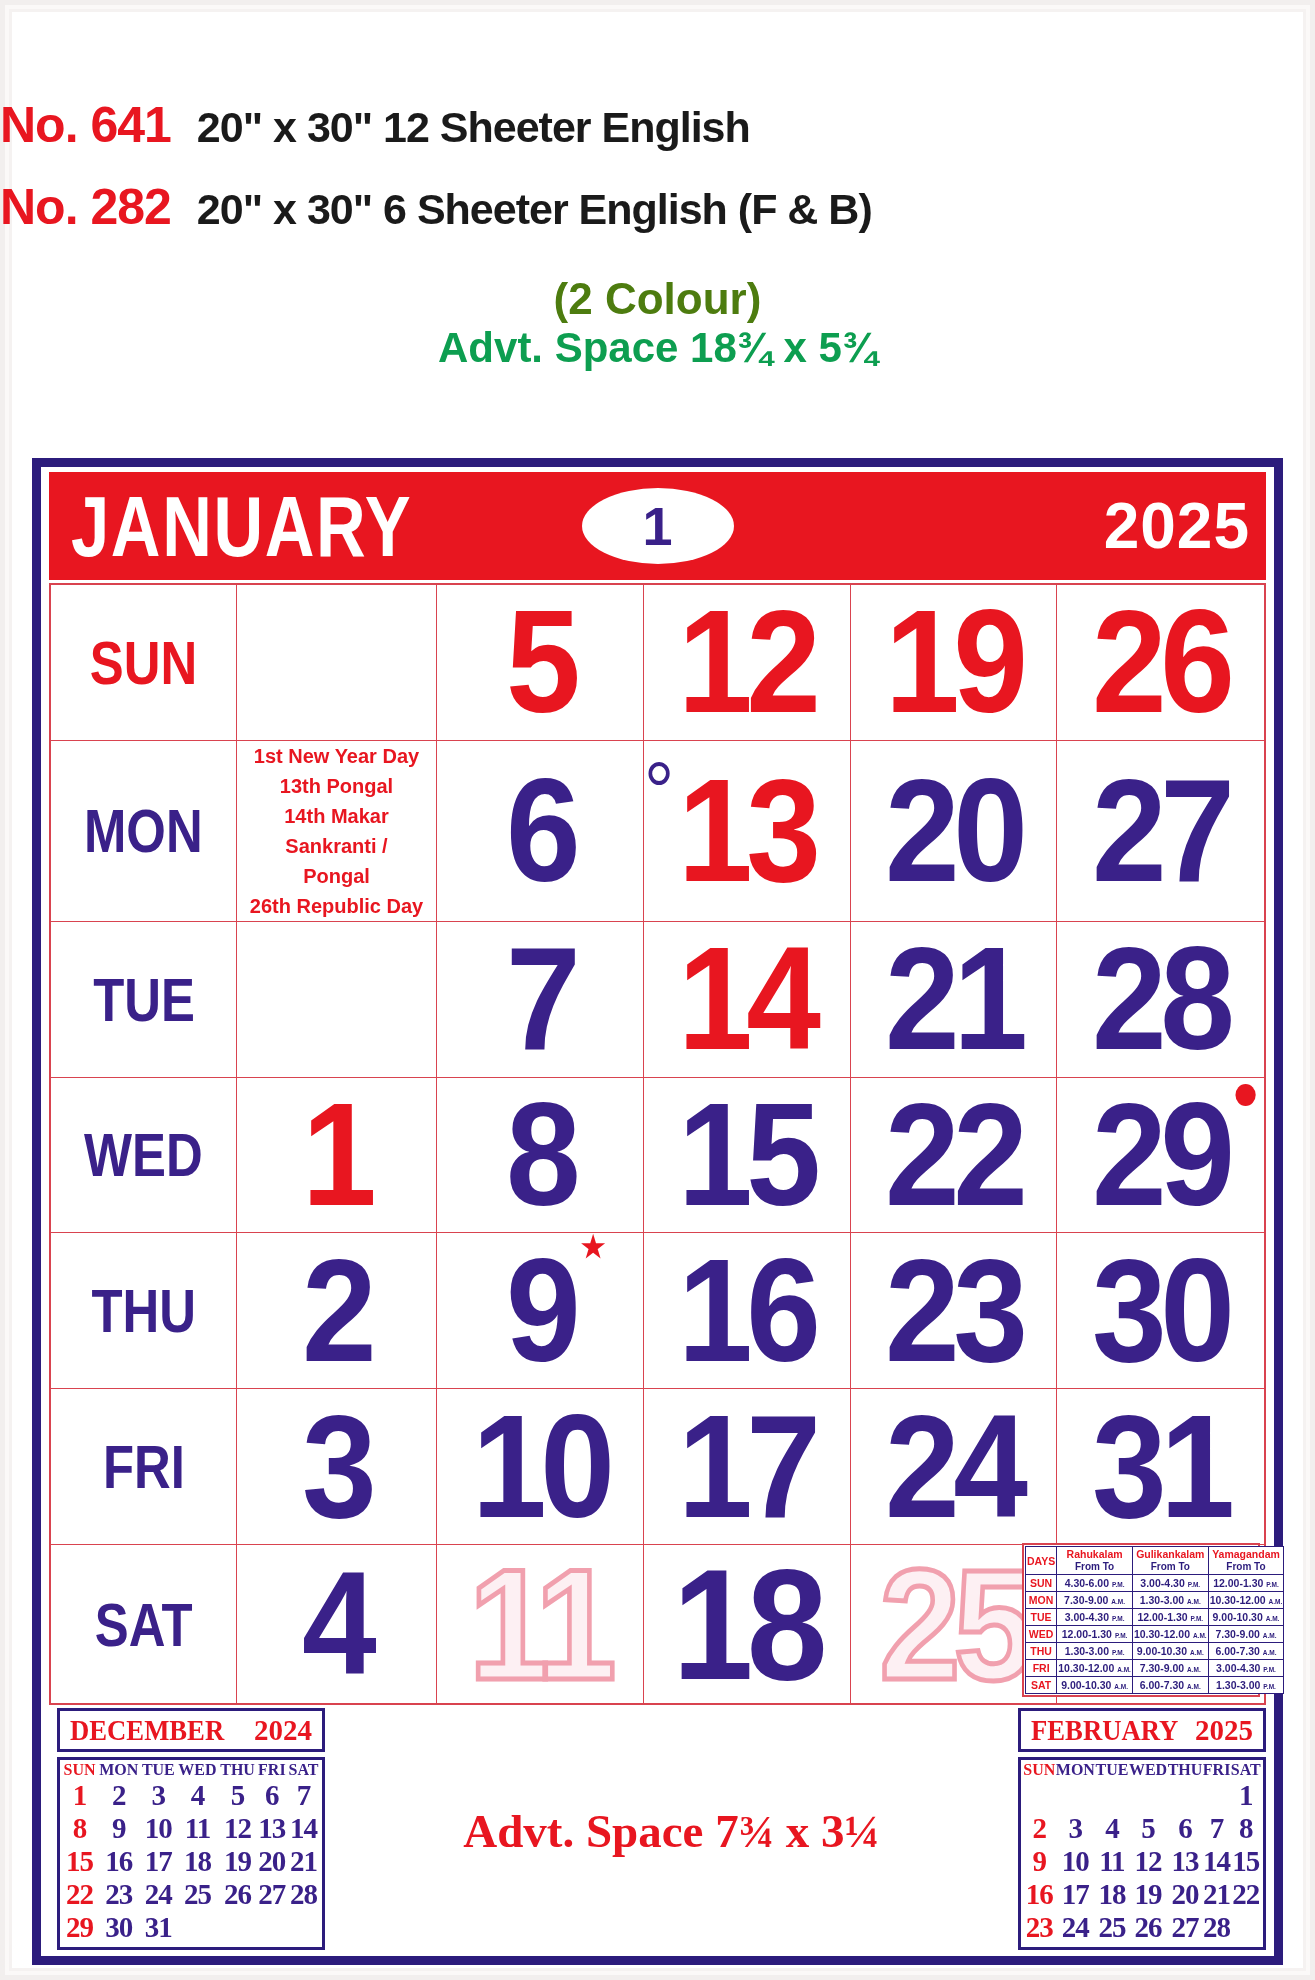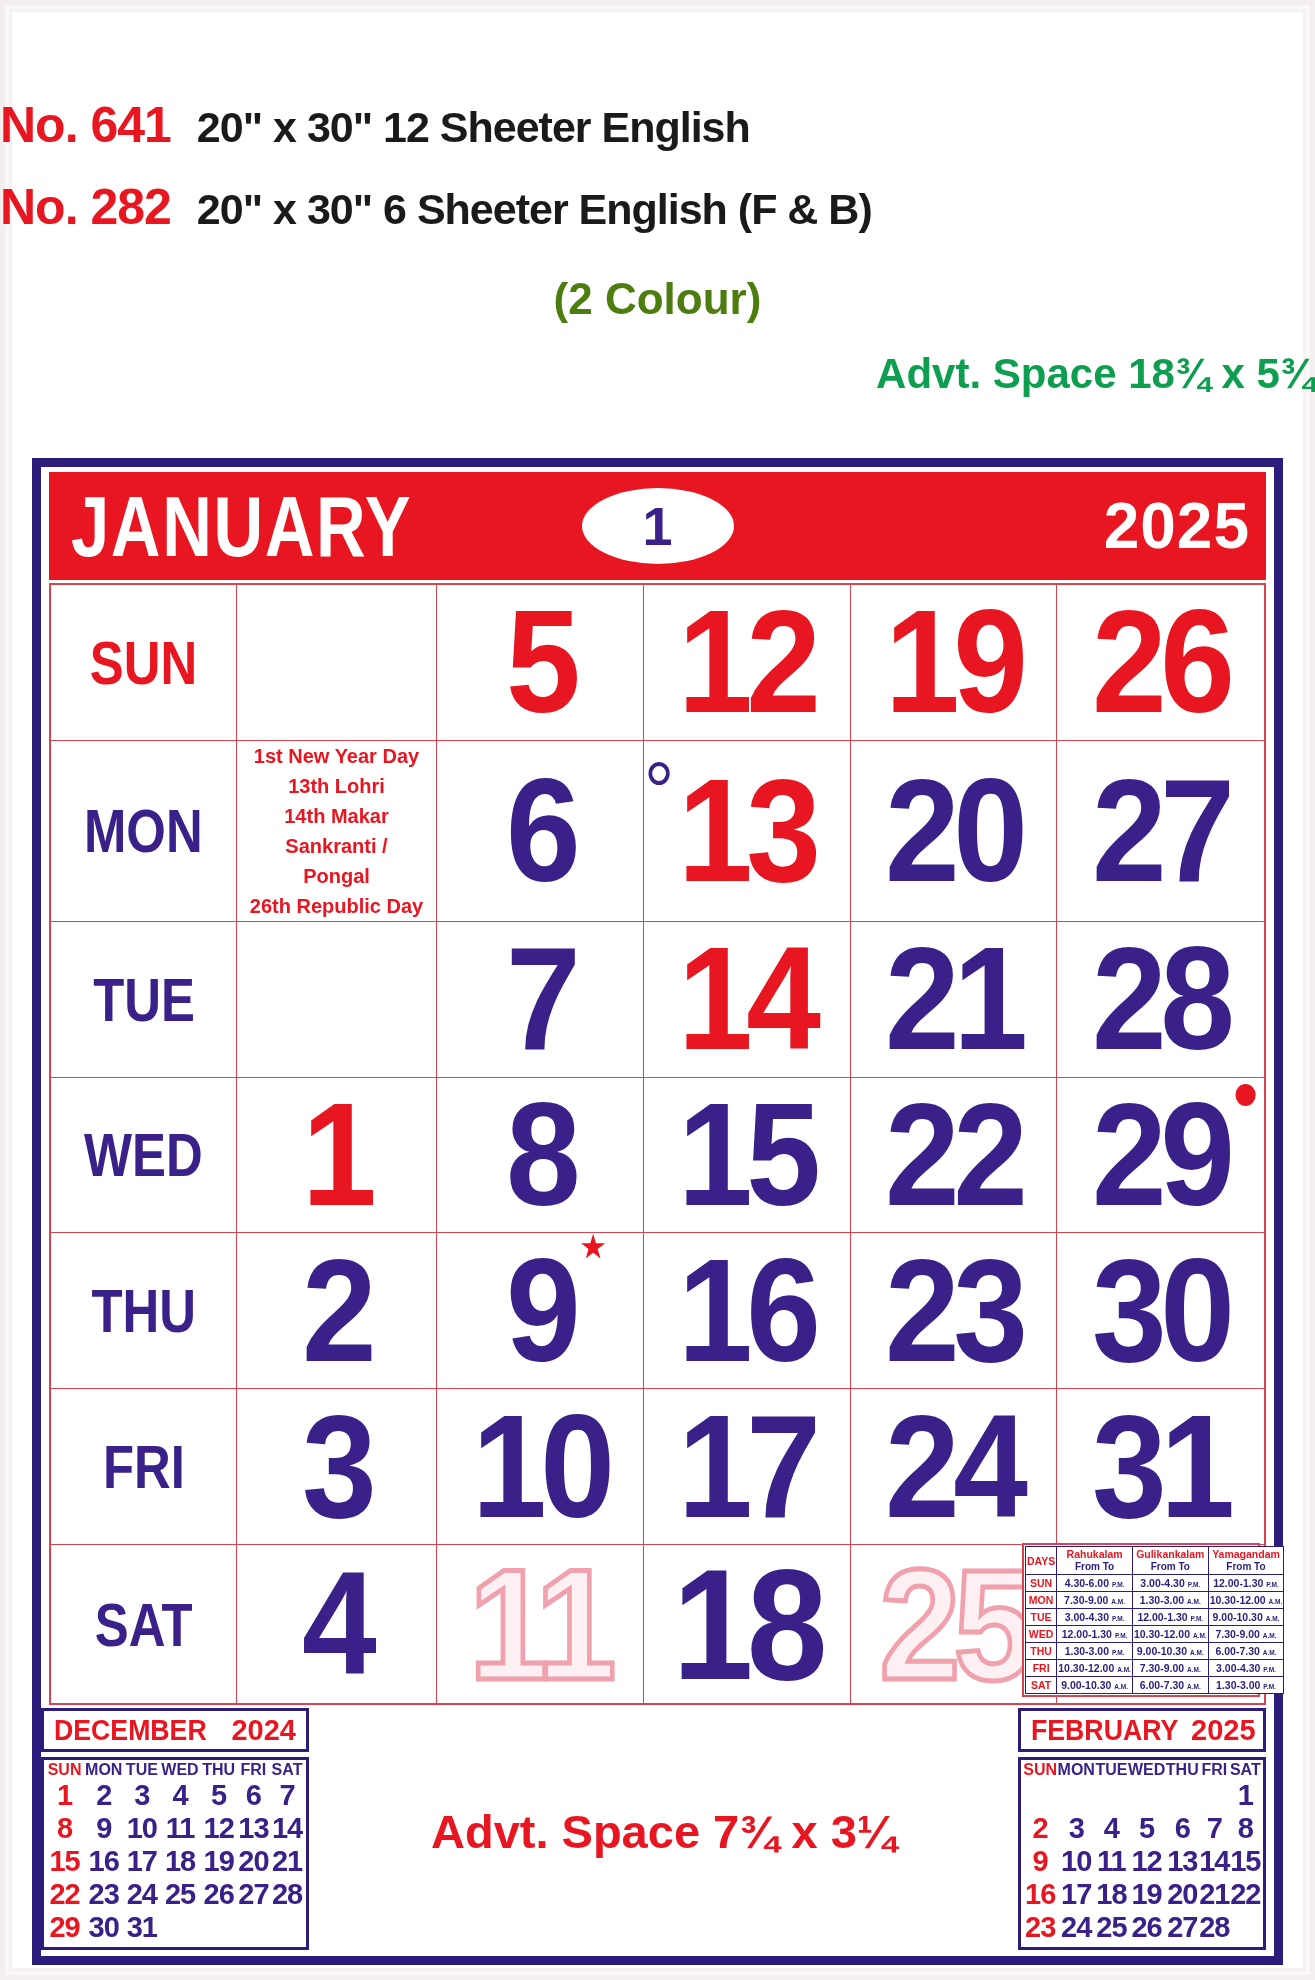--- a/index.html
+++ b/index.html
@@ -17,21 +17,21 @@
     position:relative;width:1315px;height:1980px;background:#fff;overflow:hidden;
     box-shadow:inset 0 0 0 5px #f2efee, inset 0 0 0 9px #fbf9f8, inset 0 0 0 12px #f5f2f1;
   }
   
   .prod-header{position:absolute;top:96px;left:0;right:0;text-align:center;}
   .prod-line{display:flex;justify-content:flex-start;align-items:baseline;gap:26px;}
   .prod-line.second{margin-top:24px;}
   .prod-no{color:var(--red);font-weight:bold;font-size:50px;letter-spacing:-1px;}
   .prod-desc{color:#1a1a1a;font-weight:bold;font-size:43px;letter-spacing:-1px;}
   .colour-note{margin-top:38px;color:#4d7c0f;font-weight:bold;font-size:44px;}
-  .advt-note{margin-top:26px;color:var(--green);font-weight:bold;font-size:42px;text-align:right;}
+  .advt-note{color:var(--green);font-weight:bold;font-size:42px;}
   
   .poster{
     position:absolute;left:32px;top:458px;width:1251px;height:1507px;
     border:9px solid var(--navy);background:#fff;padding:5px 8px 8px 8px;
   }
   .title-bar{
     position:relative;height:108px;background:var(--red);
     display:flex;align-items:center;margin-bottom:3px;
   }
   .month-title{
@@ -85,21 +85,21 @@
     border:2px solid var(--red-line);padding:1px;
   }
   .rahu{width:100%;border-collapse:collapse;background:#fff;}
   .rahu td{border:1.3px solid var(--navy);text-align:center;vertical-align:middle;padding:0 1px;}
   .rahu .hd-title{color:var(--red);font-size:10.5px;font-weight:bold;line-height:1.1;padding-top:2px;}
   .rahu .hd-sub{color:var(--navy);font-size:10px;font-weight:bold;line-height:1.2;padding-bottom:1px;}
   .rahu .dayc{color:var(--red);font-weight:bold;font-size:10.5px;height:17px;}
   .rahu .timec{color:var(--navy);font-weight:bold;font-size:10.5px;white-space:nowrap;}
   .rahu .per{font-size:6.5px;}
   
-  .bottom{position:absolute;left:0;right:8px;bottom:8px;height:240px;display:flex;}
+  .bottom{position:absolute;left:16px;right:8px;bottom:8px;height:240px;display:flex;font-family:Liberation Serif, serif;}
   .mini{width:268px;}
   .mini.right{width:248px;}
   .mini-head{
     border:3.5px solid var(--navy);height:44px;display:flex;align-items:center;
     justify-content:space-between;padding:0 10px;margin-bottom:5px;background:#fff;
   }
   .mini-month{color:var(--red);font-weight:bold;font-size:29px;letter-spacing:0;transform:scaleX(.92);transform-origin:left center;white-space:nowrap;}
   .mini-year{color:var(--red);font-weight:bold;font-size:29px;}
   .mini-body{border:3.5px solid var(--navy);padding:1px 2px 3px 2px;background:#fff;}
   .mini-tab{width:100%;border-collapse:collapse;}
@@ -156,21 +156,21 @@
         </div>
         <div class="cell last-col">
           <span class="bignum red">26</span>
         </div>
         <div class="cell">
           <span class="day-label purple">MON</span>
         </div>
         <div class="cell">
           <div class="notes">
             <div>1st New Year Day</div>
-            <div>13th Lohri</div>
+            <div>13th Pongal</div>
             <div>14th Makar Sankranti /</div>
             <div>Pongal</div>
             <div>26th Republic Day</div>
           </div>
         </div>
         <div class="cell">
           <span class="bignum purple">6</span>
         </div>
         <div class="cell">
           <span class="bignum red">13<span class="sym-full"></span></span>

